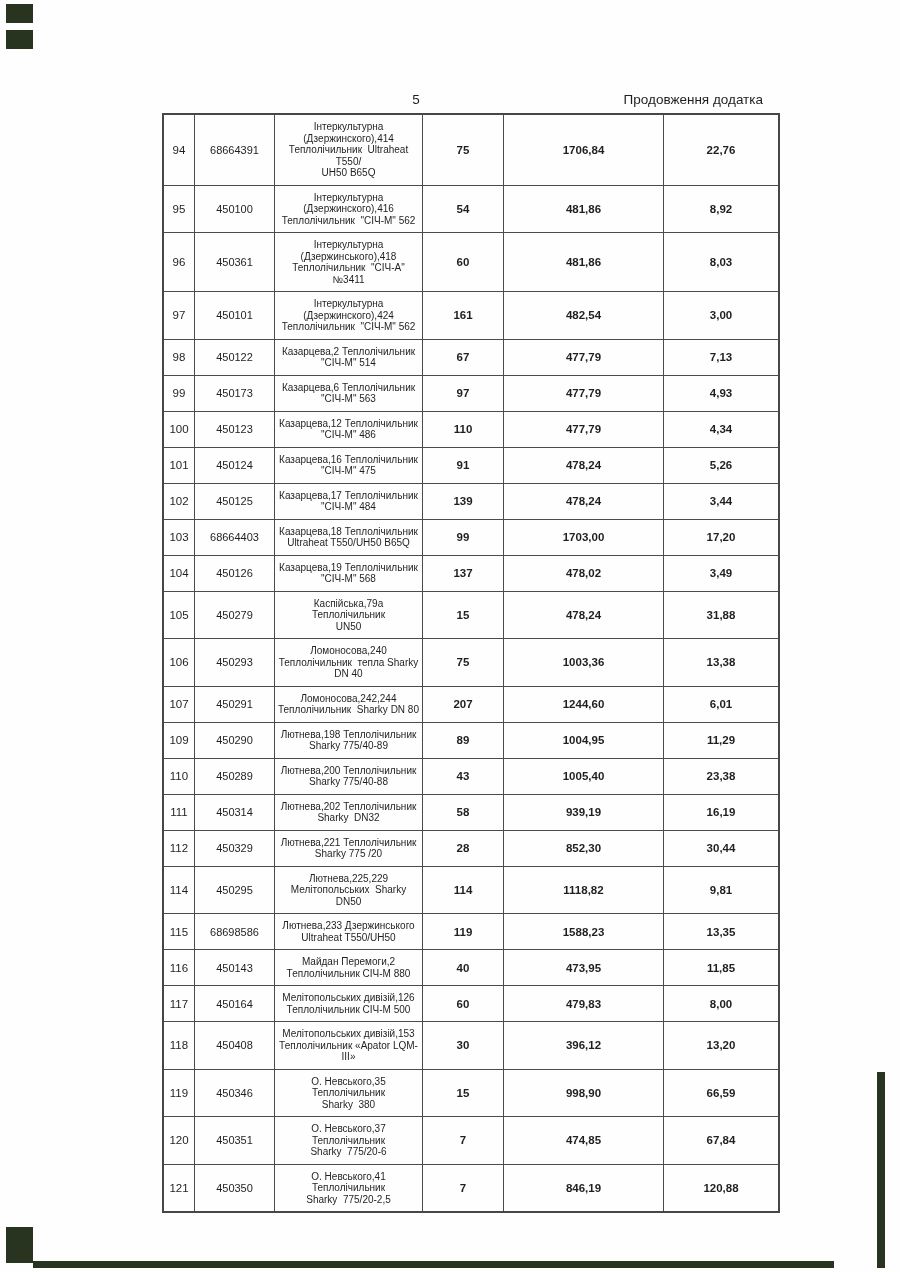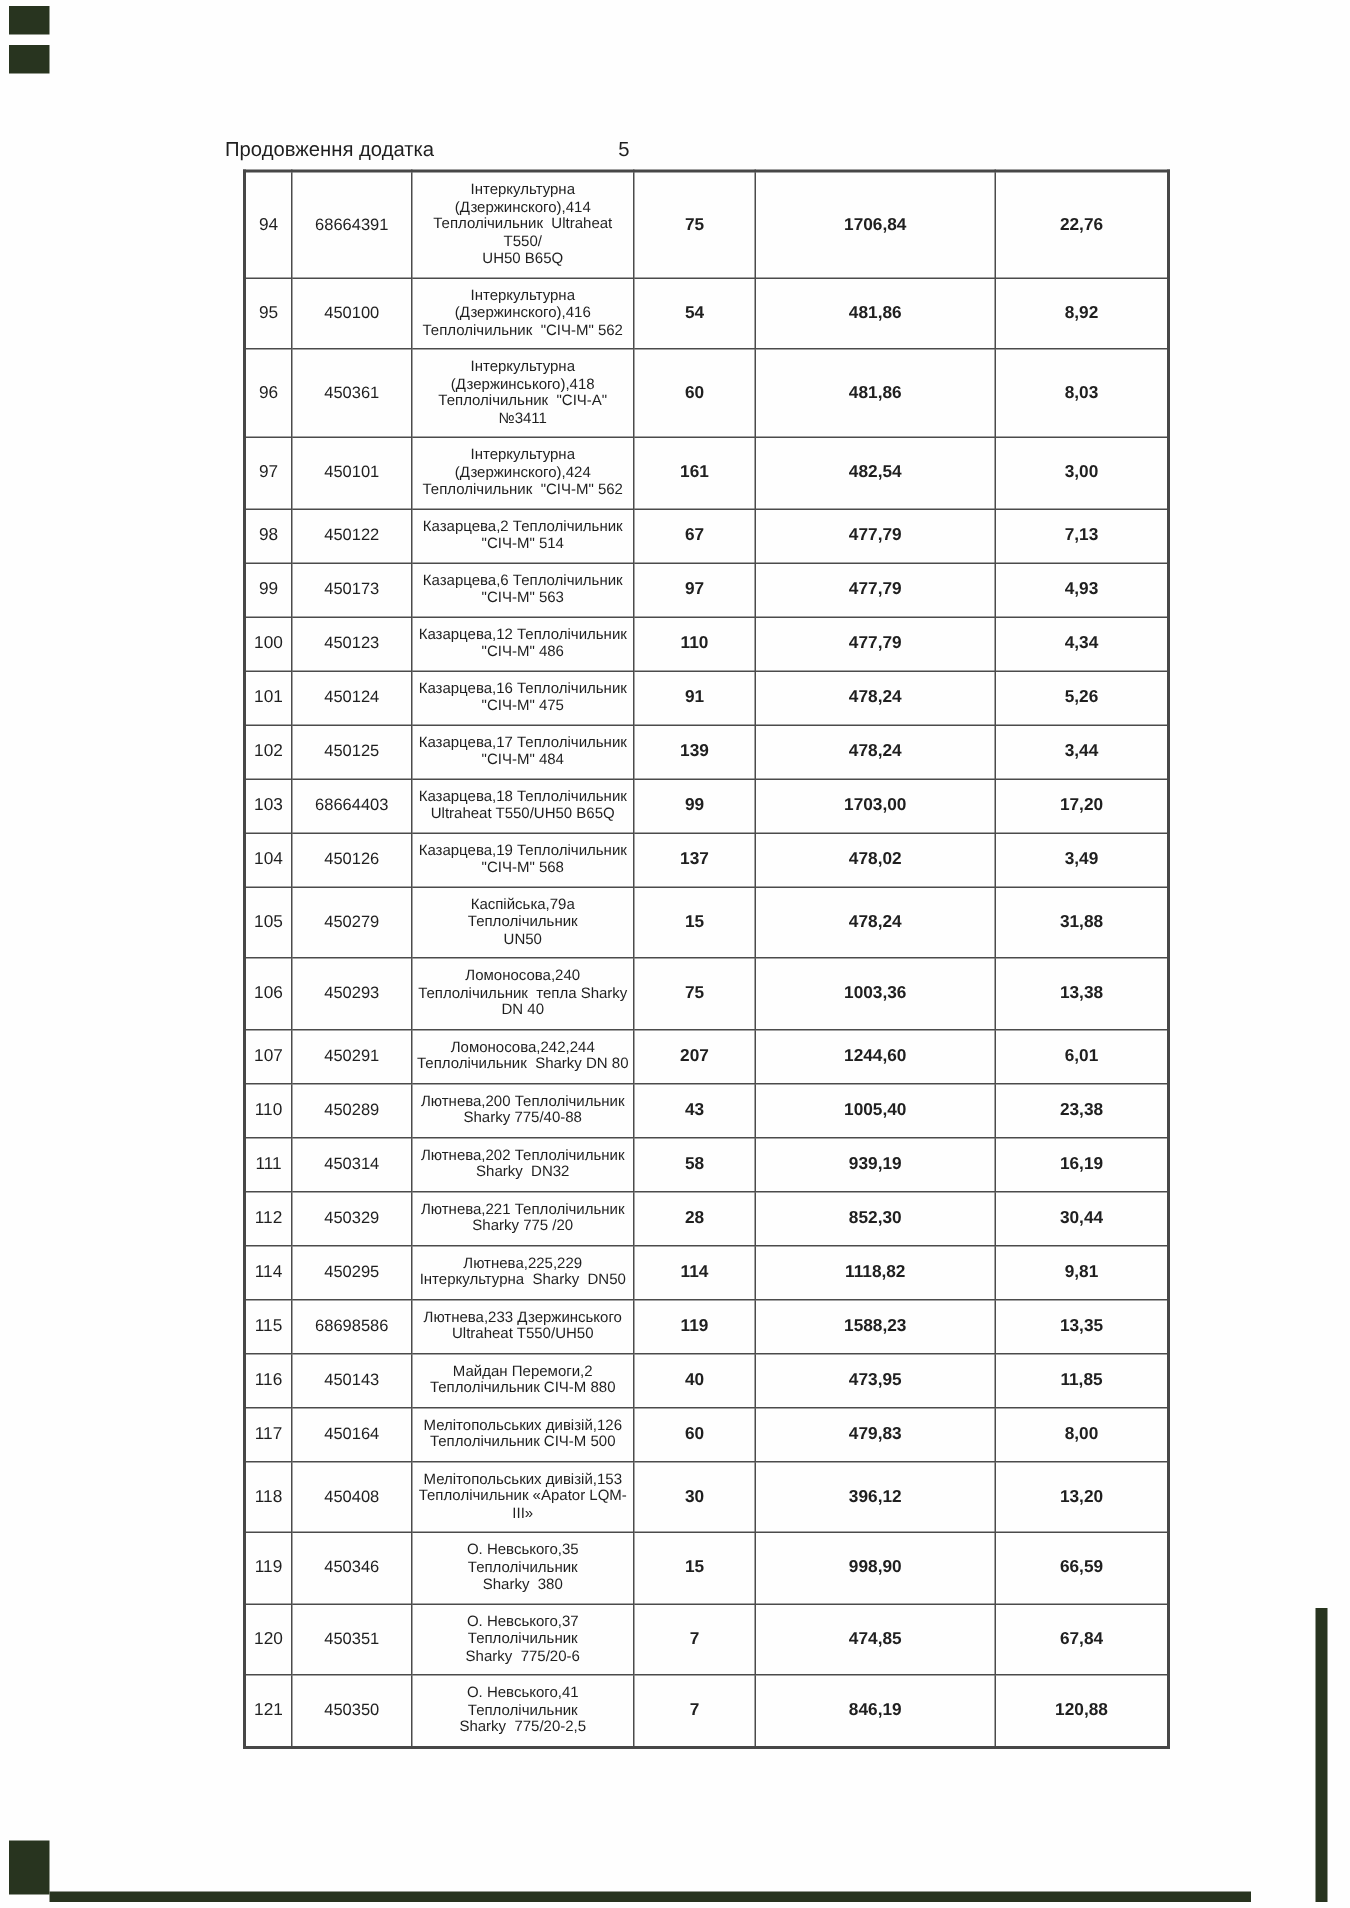--- a/index.html
+++ b/index.html
@@ -19,23 +19,23 @@
     position: absolute;
     top: 92px;
     left: 404px;
     width: 24px;
     font-size: 13.5px;
     text-align: center;
   }
   .page-header-right {
     position: absolute;
     top: 92px;
-    left: 150px;
+    left: 166px;
     width: 597px;
-    text-align: left;
+    text-align: right;
     font-size: 13.5px;
   }
   table.meters {
     position: absolute;
     left: 162px;
     top: 113px;
     width: 597px;
     border-collapse: collapse;
     table-layout: fixed;
     border: 2px solid #474747;
@@ -205,20 +205,29 @@
       <tr>
         <td class="no">107</td>
         <td class="id">450291</td>
         <td class="address">Ломоносова,242,244
 Теплолічильник  Sharky DN 80</td>
         <td class="qty">207</td>
         <td class="amount">1244,60</td>
         <td class="pct">6,01</td>
       </tr>
       <tr>
+        <td class="no">109</td>
+        <td class="id">450290</td>
+        <td class="address">Лютнева,198 Теплолічильник
+Sharky 775/40-89</td>
+        <td class="qty">89</td>
+        <td class="amount">1004,95</td>
+        <td class="pct">11,29</td>
+      </tr>
+      <tr>
         <td class="no">110</td>
         <td class="id">450289</td>
         <td class="address">Лютнева,200 Теплолічильник
 Sharky 775/40-88</td>
         <td class="qty">43</td>
         <td class="amount">1005,40</td>
         <td class="pct">23,38</td>
       </tr>
       <tr>
         <td class="no">111</td>
@@ -235,21 +244,21 @@
         <td class="address">Лютнева,221 Теплолічильник
 Sharky 775 /20</td>
         <td class="qty">28</td>
         <td class="amount">852,30</td>
         <td class="pct">30,44</td>
       </tr>
       <tr>
         <td class="no">114</td>
         <td class="id">450295</td>
         <td class="address">Лютнева,225,229
-Інтеркультурна  Sharky  DN50</td>
+Мелітопольських  Sharky  DN50</td>
         <td class="qty">114</td>
         <td class="amount">1118,82</td>
         <td class="pct">9,81</td>
       </tr>
       <tr>
         <td class="no">115</td>
         <td class="id">68698586</td>
         <td class="address">Лютнева,233 Дзержинського
 Ultraheat T550/UH50</td>
         <td class="qty">119</td>

